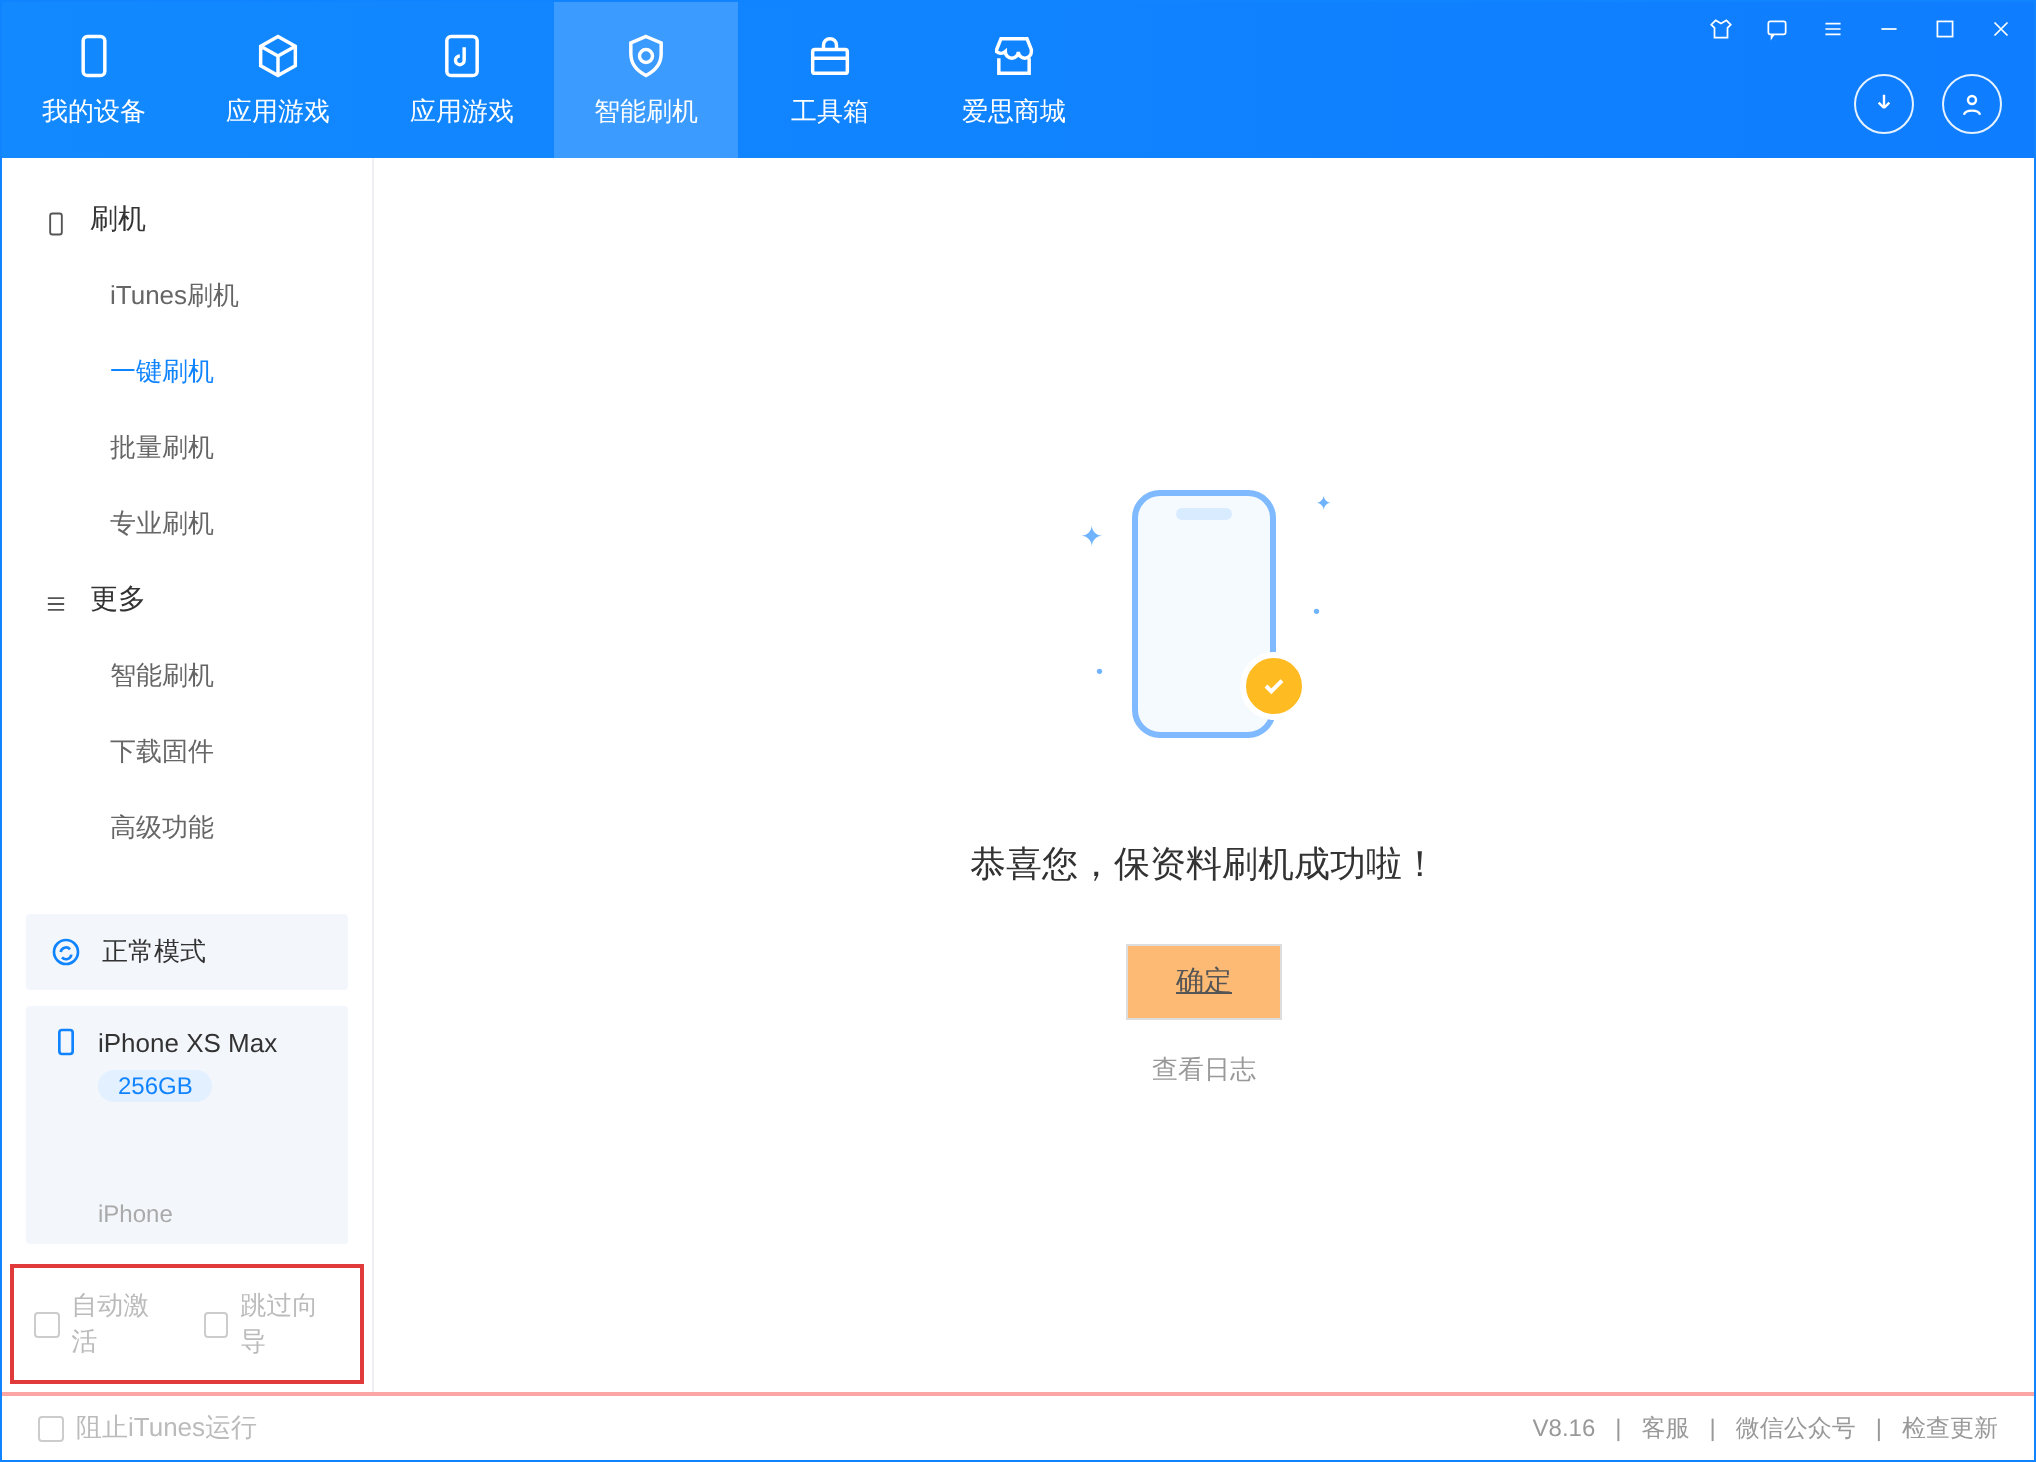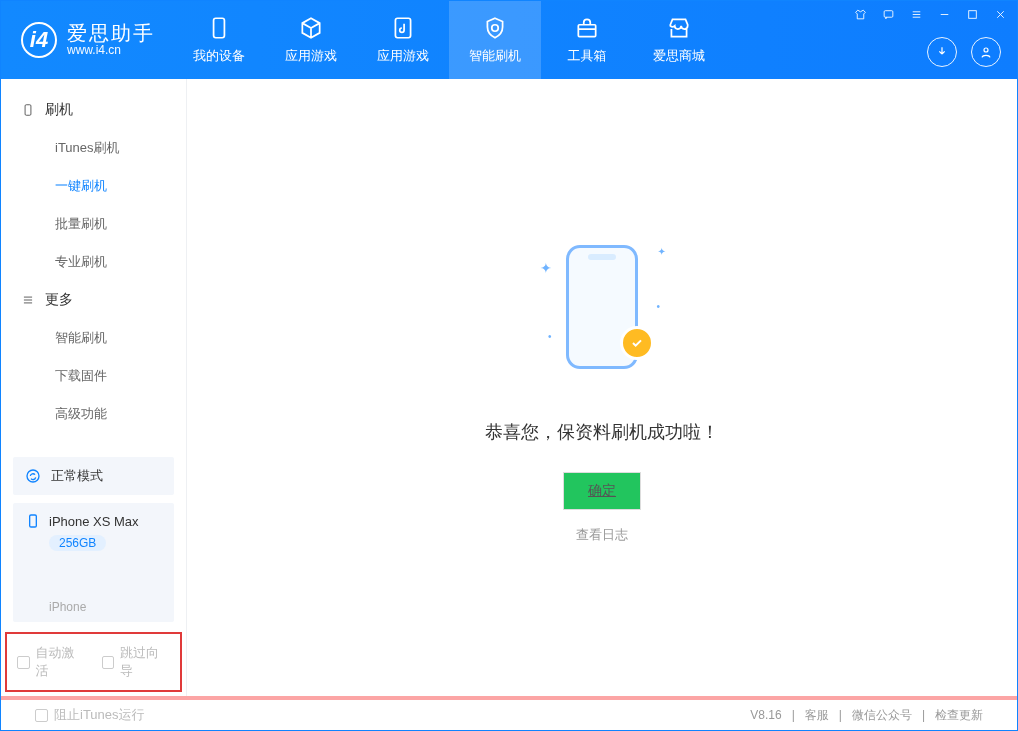--- a/index.html
+++ b/index.html
@@ -25,21 +25,21 @@
 .titlebar-icons svg { width: 13px; height: 13px; stroke: #fff; fill: none; stroke-width: 1.6; }
 
 .header-right { position: absolute; right: 16px; bottom: 12px; display: flex; gap: 14px; }
 .header-right .circ { width: 30px; height: 30px; border: 1.6px solid rgba(255,255,255,.9); border-radius: 50%; display: flex; align-items: center; justify-content: center; cursor: pointer; }
 .header-right svg { width: 16px; height: 16px; stroke: #fff; fill: none; stroke-width: 1.8; }
 
 
 .body { flex: 1; display: flex; overflow: hidden; }
 .sidebar { width: 186px; border-right: 1px solid #eef0f3; display: flex; flex-direction: column; }
 .side-scroll { flex: 1; overflow: auto; padding-top: 12px; }
-.side-head { display: flex; align-items: center; gap: 10px; padding: 10px 20px; font-size: 14px; color: #333; }
+.side-head { display: flex; align-items: flex-end; gap: 10px; padding: 10px 20px; font-size: 14px; color: #333; }
 .side-head svg { width: 14px; height: 14px; stroke: #555; fill: none; stroke-width: 1.6; }
 .side-item { padding: 10px 10px 10px 54px; font-size: 13px; color: #666; cursor: pointer; }
 .side-item.active { color: #1084ff; }
 
 .device-panel { padding: 8px 12px 10px; }
 .dev-row { background: #f3f6fb; border-radius: 2px; padding: 10px 12px; display: flex; align-items: center; gap: 10px; margin-bottom: 8px; font-size: 13px; color: #333; }
 .dev-row svg { width: 16px; height: 16px; }
 .dev-detail { background: #f3f6fb; border-radius: 2px; padding: 10px 12px 8px; }
 .dev-name { display: flex; align-items: center; gap: 8px; font-size: 13px; color: #333; font-weight: 500; }
 .dev-name svg { width: 16px; height: 16px; }
@@ -54,44 +54,37 @@
 .main { flex: 1; display: flex; flex-direction: column; align-items: center; justify-content: center; }
 .phone-illus { position: relative; width: 140px; height: 150px; display: flex; align-items: center; justify-content: center; }
 .phone-body { width: 72px; height: 124px; border: 3px solid #7fb9ff; border-radius: 14px; background: #f5faff; position: relative; }
 .phone-body::before { content: ""; position: absolute; top: 6px; left: 50%; transform: translateX(-50%); width: 28px; height: 6px; background: #d9ecff; border-radius: 3px; }
 .badge { position: absolute; right: 18px; bottom: 22px; width: 34px; height: 34px; background: #ffbb22; border: 3px solid #fff; border-radius: 50%; display: flex; align-items: center; justify-content: center; }
 .badge svg { width: 16px; height: 16px; stroke: #fff; fill: none; stroke-width: 3; }
 .sparkle { position: absolute; color: #6fb3ff; font-size: 14px; }
 .s1 { left: 8px; top: 28px; } .s2 { right: 6px; top: 14px; font-size: 10px; } .s3 { right: 12px; bottom: 70px; font-size: 10px; } .s4 { left: 16px; bottom: 40px; font-size: 10px; }
 
 .success-msg { font-size: 18px; color: #333; margin: 38px 0 28px; }
-.ok-btn { border: 1px solid #ddd; background: #22c55e; padding: 9px 24px; font-size: 14px; color: #555; cursor: pointer; margin-bottom: 16px; text-decoration: underline; }
+.ok-btn { border: 1px solid #ddd; background: #fdba74; padding: 9px 24px; font-size: 14px; color: #555; cursor: pointer; margin-bottom: 16px; text-decoration: underline; }
 .log-link { font-size: 13px; color: #999; cursor: pointer; }
 
 
-.footer { height: 34px; border-top: 4px solid #fca5a5; display: flex; align-items: center; padding: 0 34px; font-size: 12px; color: #bbb; }
+.footer { height: 34px; border-top: 2px solid #fca5a5; display: flex; align-items: center; padding: 0 18px; font-size: 12px; color: #bbb; }
 .footer .chk { color: #bbb; }
 .footer-right { margin-left: auto; display: flex; align-items: center; gap: 10px; }
 .footer-right span { color: #999; cursor: pointer; }
 .ver { color: #ff9a3a; }
 .sep { color: #ddd; }
 </style>
 </head>
 <body>
 
 <div class="window">
 
   <div class="header">
-    <div class="logo-block">
-      <div class="logo-circle">i4</div>
-      <div class="logo-text">
-        <span class="app-name">爱思助手</span>
-        <span class="app-url">www.i4.cn</span>
-      </div>
-    </div>
     <div class="tabs">
       <div class="tab">
         <span class="tab-icon">
             <svg viewBox="0 0 24 24">
               <rect x="7" y="3" width="10" height="18" rx="2"></rect>
             </svg>
           </span>
         <span>我的设备</span>
       </div>
       <div class="tab">

